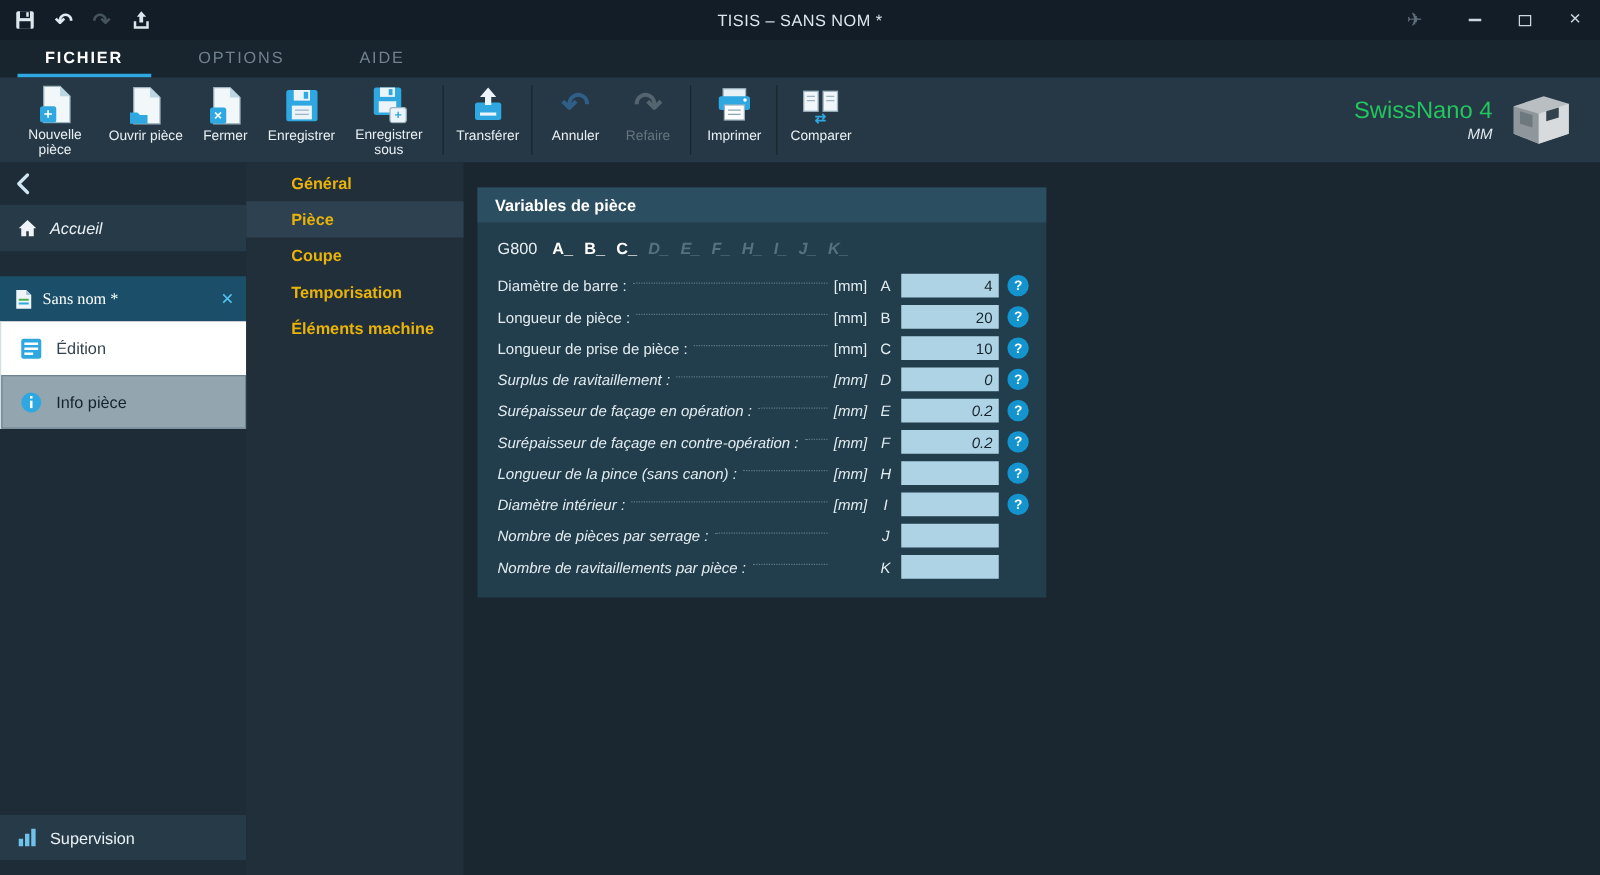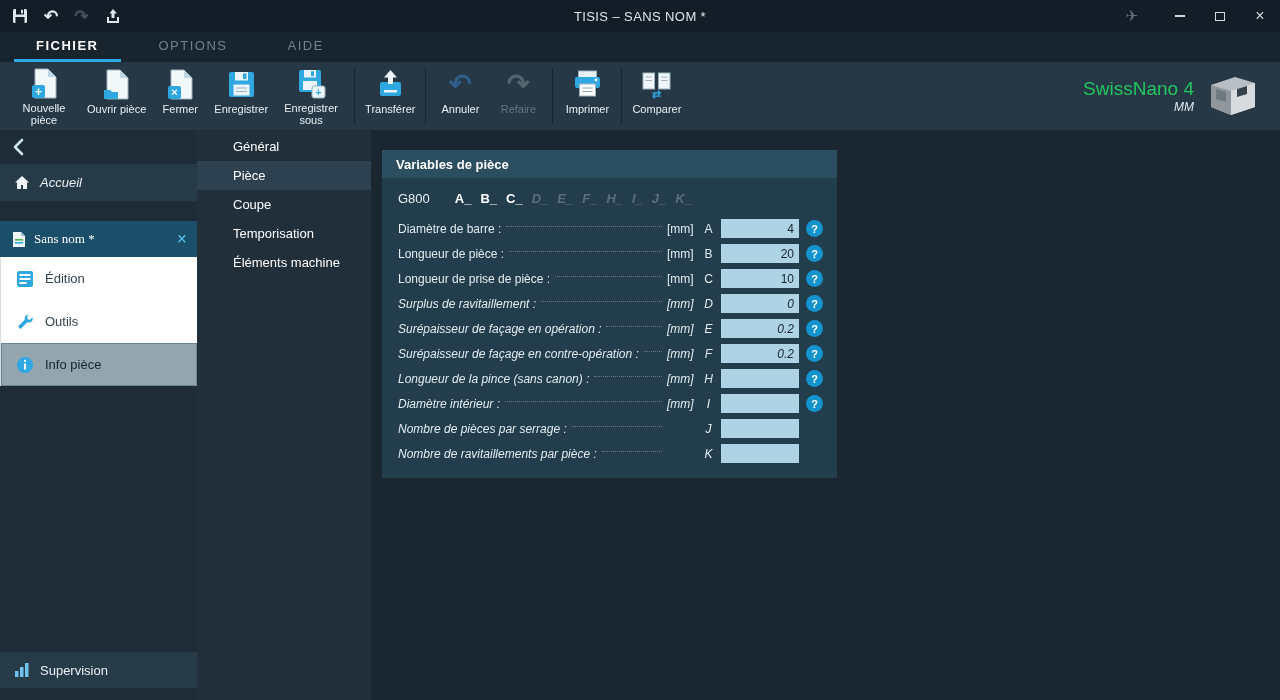--- a/index.html
+++ b/index.html
@@ -48,28 +48,28 @@
   .side-item.home { margin-bottom:20px;font-style:italic; }
   .doc-header { height:36px; background:#1b4f69; display:flex; align-items:center; gap:8px; padding:0 10px 0 12px; font-size:13px; color:#ffffff; flex-shrink:0;font-family:Liberation Serif, serif; }
   .doc-close { margin-left:auto; color:#53c0ef; font-size:18px; font-weight:bold; line-height:1; }
   .doc-panel { background:#ffffff; flex-shrink:0; border-left:1px solid #d7dee3; }
   .doc-item { height:43px; display:flex; align-items:center; gap:11px; padding-left:15px; font-size:13px; color:#33434e; }
   .doc-item.selected { background:#93a5af; color:#16232c; box-shadow:inset 0 0 0 1px #6d8violet; box-shadow:inset 0 0 0 1px #6d8592; }
   .spacer { flex:1; }
   .supervision { margin-bottom:12px; height:36px; }
   
   .navpanel { width:174px; background:#202f3a; padding-top:2px; flex-shrink:0; }
-  .nav-item { height:29px; display:flex; align-items:center; padding-left:36px; font-size:13px; color:#ffffff; }
+  .nav-item { height:29px; display:flex; align-items:center; padding-left:36px; font-size:13px; color:#eab308;font-weight:bold; }
   .nav-item.selected { background:#2d4150; }
   
   .main { flex:1; background:#1a2731; padding:20px 0 0 11px; min-width:0; }
   .varpanel { width:455px; background:#223d4b; }
   .varpanel-header { height:28px; background:#2b4e60; display:flex; align-items:center; padding-left:14px; font-size:13px; font-weight:bold; color:#ffffff; }
   .varpanel-body { padding:8px 14px 12px 16px; }
-  .letters-row { display:flex; align-items:center; gap:22px; font-size:13px; height:24px; margin-bottom:6px; }
+  .letters-row { display:flex; align-items:center; gap:9px; font-size:13px; height:24px; margin-bottom:6px; }
   .gcode { color:#e8eff4; margin-right:3px; }
   .letter { font-weight:bold; color:#ffffff; }
   .letter.inactive { color:#56707f; font-style:italic; }
   .var-row { display:flex; align-items:center; height:25px; font-size:12px; }
   .var-label { color:#e3ecf1; white-space:nowrap; }
   .var-label.italic { font-style:italic; }
   .leader { flex:1; border-bottom:1px dotted #5f7888; margin:0 5px 5px 5px; min-width:8px; }
   .var-unit { width:32px; color:#e3ecf1; flex-shrink:0; }
   .var-unit.italic { font-style:italic; }
   .var-letter { width:15px; text-align:center; color:#e3ecf1; margin:0 5px 0 2px; flex-shrink:0; }
@@ -288,28 +288,20 @@
             <span class="tb-ic">
               <svg width="18" height="18" viewBox="0 0 18 18">
                 <rect x="1" y="1" width="16" height="16" rx="2" fill="#2fa8e1"></rect>
                 <rect x="3.5" y="4" width="11" height="2" fill="#fff"></rect>
                 <rect x="3.5" y="8" width="11" height="2" fill="#fff"></rect>
                 <rect x="3.5" y="12" width="7" height="2" fill="#fff"></rect>
               </svg>
             </span>
             <span>Édition</span>
           </div>
-          <div class="doc-item">
-            <span class="tb-ic">
-              <svg width="18" height="18" viewBox="0 0 18 18">
-                <path d="M12.5 1.5a4 4 0 0 0-3.8 5.2L2 13.4 4.6 16l6.7-6.7a4 4 0 0 0 5.2-5.1l-2.6 2.6-2.2-.6-.6-2.2z" fill="#2fa8e1"></path>
-              </svg>
-            </span>
-            <span>Outils</span>
-          </div>
           <div class="doc-item selected">
             <span class="tb-ic">
               <svg width="18" height="18" viewBox="0 0 18 18">
                 <circle cx="9" cy="9" r="8" fill="#2fa8e1"></circle>
                 <rect x="8" y="7.5" width="2" height="6" fill="#fff"></rect>
                 <rect x="8" y="3.8" width="2" height="2" fill="#fff"></rect>
               </svg>
             </span>
             <span>Info pièce</span>
           </div>

